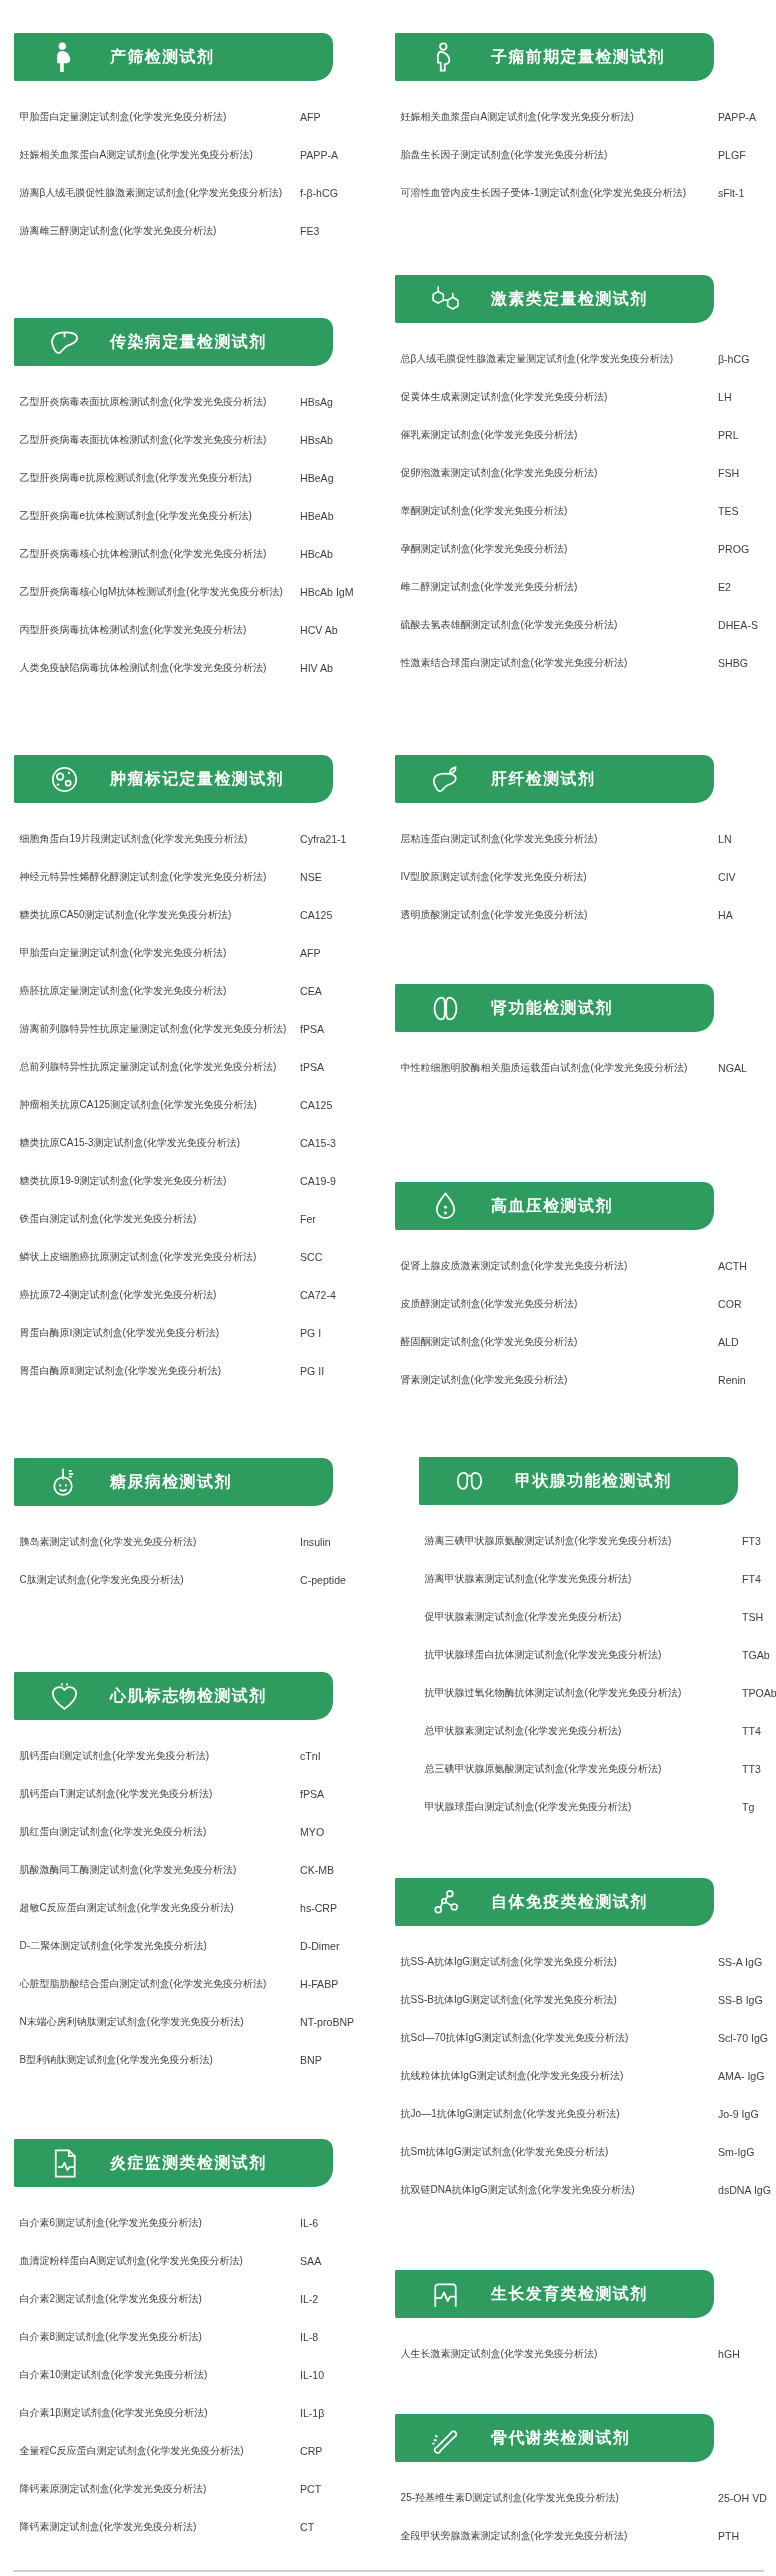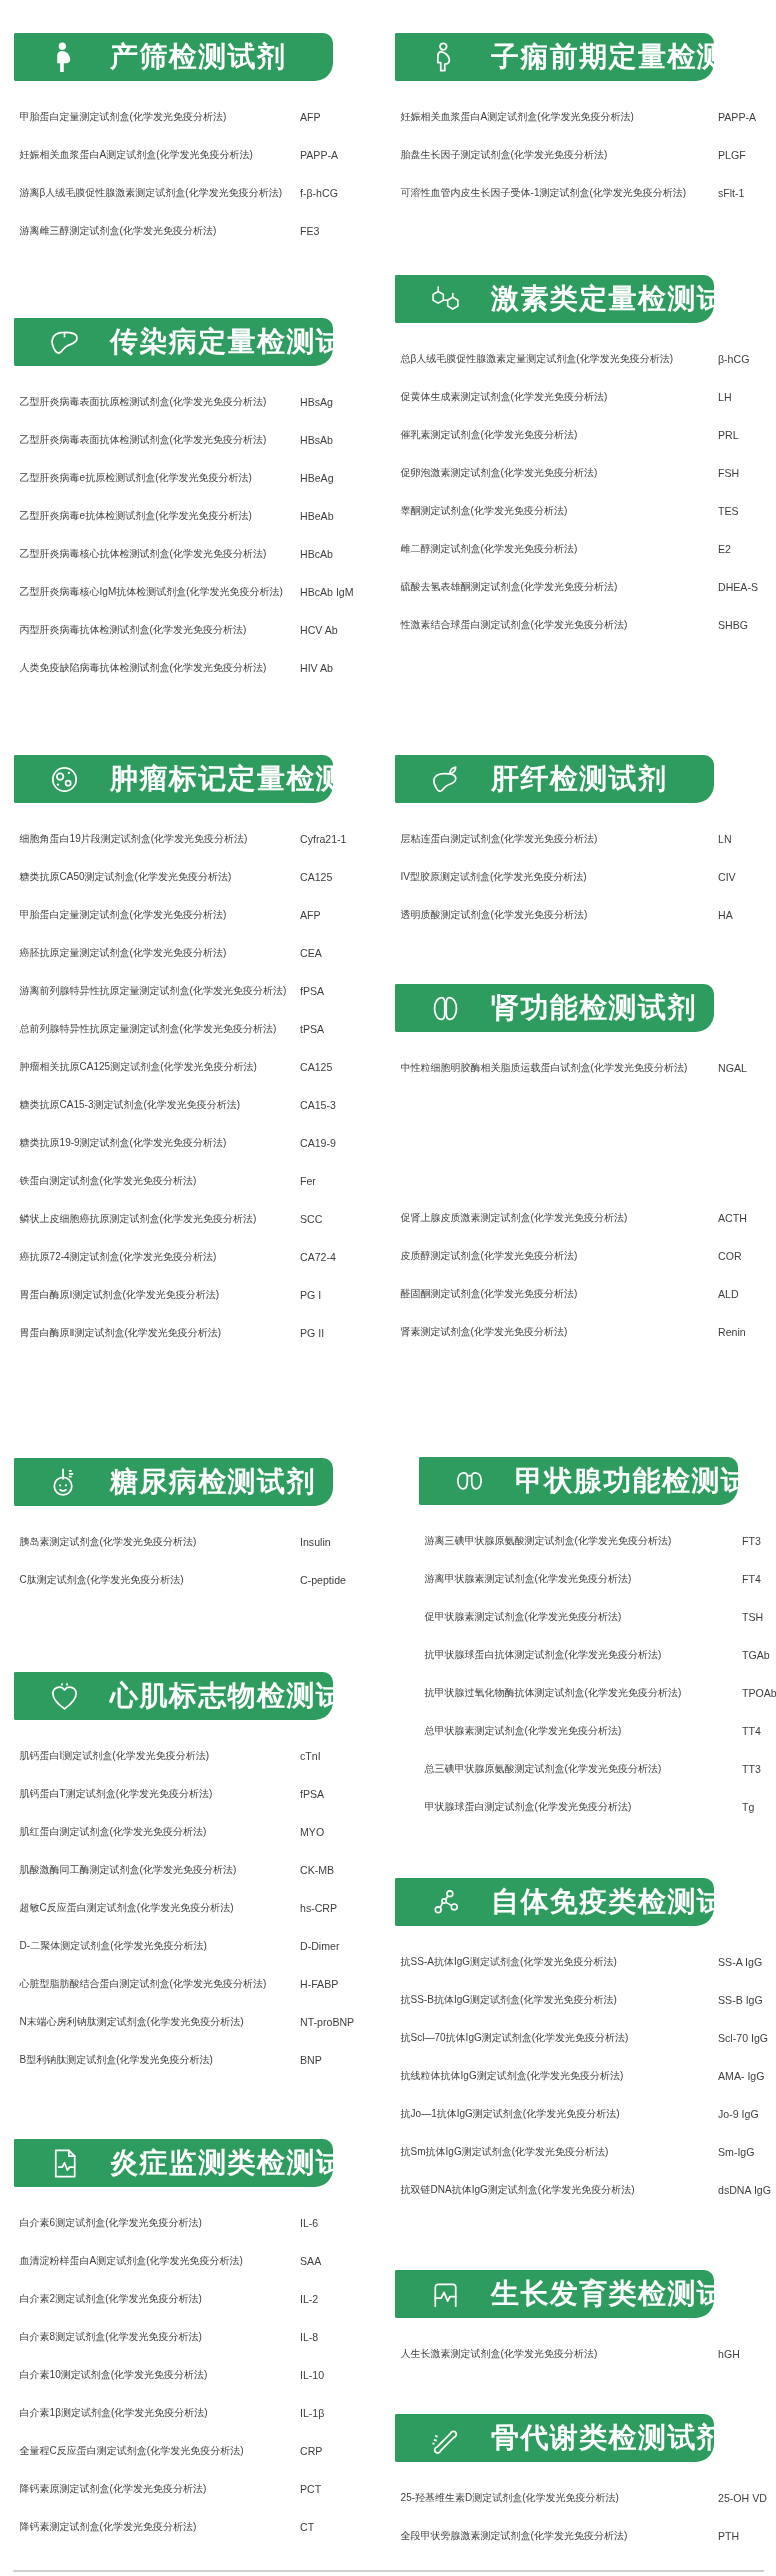--- a/index.html
+++ b/index.html
@@ -3,21 +3,21 @@
 <meta charset="utf-8">
 <style>
   html,body{margin:0;padding:0;background:#ffffff;}
   body{width:776px;height:2576px;position:relative;font-family:"Liberation Sans", sans-serif;}
   #catalog{position:absolute;left:0;top:0;width:776px;height:2576px;background:#ffffff;overflow:hidden;}
   .section{position:absolute;width:367px;}
   .sec-header{width:319px;height:48px;background:var(--green,#2e9c5e);border-radius:1.4px 10px 18.3px 1.4px;
     display:flex;align-items:center;padding-left:31px;box-sizing:border-box;}
   .sec-icon{width:38px;height:38px;margin-right:27px;flex:none;display:flex;align-items:center;justify-content:center;}
   .sec-icon svg{width:35px;height:35px;display:block;}
-  .sec-title{color:#ffffff;font-size:28px;font-weight:700;letter-spacing:1.4px;white-space:nowrap;}
+  .sec-title{color:#ffffff;font-size:16px;font-weight:700;letter-spacing:1.4px;white-space:nowrap;}
   .items{margin-top:17px;}
   .row{height:38px;position:relative;}
   .nm{position:absolute;left:5.6px;top:50%;transform:translateY(-50%);font-size:10px;color:#3e3e3e;white-space:nowrap;}
   .ab{position:absolute;top:50%;transform:translateY(-50%);font-size:10.6px;color:#3e3e3e;white-space:nowrap;}
   .col-left .ab{left:286px;}
   .col-right .ab{left:323px;}
   #footer-divider{position:absolute;left:12.7px;top:2570px;width:751px;height:2.1px;background:#cfcfcf;}
 </style>
 </head>
 <body>
@@ -110,20 +110,24 @@
           </svg>
         </span>
         <span class="sec-title">肿瘤标记定量检测试剂</span>
       </div>
       <div class="items">
         <div class="row">
           <span class="nm">细胞角蛋白19片段测定试剂盒(化学发光免疫分析法)</span>
           <span class="ab">Cyfra21-1</span>
         </div>
         <div class="row">
+          <span class="nm">神经元特异性烯醇化醇测定试剂盒(化学发光免疫分析法)</span>
+          <span class="ab">NSE</span>
+        </div>
+        <div class="row">
           <span class="nm">糖类抗原CA50测定试剂盒(化学发光免疫分析法)</span>
           <span class="ab">CA125</span>
         </div>
         <div class="row">
           <span class="nm">甲胎蛋白定量测定试剂盒(化学发光免疫分析法)</span>
           <span class="ab">AFP</span>
         </div>
         <div class="row">
           <span class="nm">癌胚抗原定量测定试剂盒(化学发光免疫分析法)</span>
           <span class="ab">CEA</span>
@@ -347,20 +351,24 @@
         </div>
         <div class="row">
           <span class="nm">促卵泡激素测定试剂盒(化学发光免疫分析法)</span>
           <span class="ab">FSH</span>
         </div>
         <div class="row">
           <span class="nm">睾酮测定试剂盒(化学发光免疫分析法)</span>
           <span class="ab">TES</span>
         </div>
         <div class="row">
+          <span class="nm">孕酮测定试剂盒(化学发光免疫分析法)</span>
+          <span class="ab">PROG</span>
+        </div>
+        <div class="row">
           <span class="nm">雌二醇测定试剂盒(化学发光免疫分析法)</span>
           <span class="ab">E2</span>
         </div>
         <div class="row">
           <span class="nm">硫酸去氢表雄酮测定试剂盒(化学发光免疫分析法)</span>
           <span class="ab">DHEA-S</span>
         </div>
         <div class="row">
           <span class="nm">性激素结合球蛋白测定试剂盒(化学发光免疫分析法)</span>
           <span class="ab">SHBG</span>
@@ -403,20 +411,30 @@
         <span class="sec-title">肾功能检测试剂</span>
       </div>
       <div class="items">
         <div class="row">
           <span class="nm">中性粒细胞明胶酶相关脂质运载蛋白试剂盒(化学发光免疫分析法)</span>
           <span class="ab">NGAL</span>
         </div>
       </div>
     </section>
     <section class="section col-right" style="top: 1182px; left: 395px;">
+      <div class="sec-header">
+        <span class="sec-icon">
+          <svg viewBox="0 0 48 48" fill="none" stroke="#fff" stroke-width="2.4" stroke-linejoin="round">
+            <path d="M24 6c7 9 12 15 12 22a12 12 0 1 1-24 0c0-7 5-13 12-22z"></path>
+            <circle cx="24" cy="25" r="2" fill="#fff" stroke="none"></circle>
+            <circle cx="24" cy="33" r="2" fill="#fff" stroke="none"></circle>
+          </svg>
+        </span>
+        <span class="sec-title">高血压检测试剂</span>
+      </div>
       <div class="items">
         <div class="row">
           <span class="nm">促肾上腺皮质激素测定试剂盒(化学发光免疫分析法)</span>
           <span class="ab">ACTH</span>
         </div>
         <div class="row">
           <span class="nm">皮质醇测定试剂盒(化学发光免疫分析法)</span>
           <span class="ab">COR</span>
         </div>
         <div class="row">

